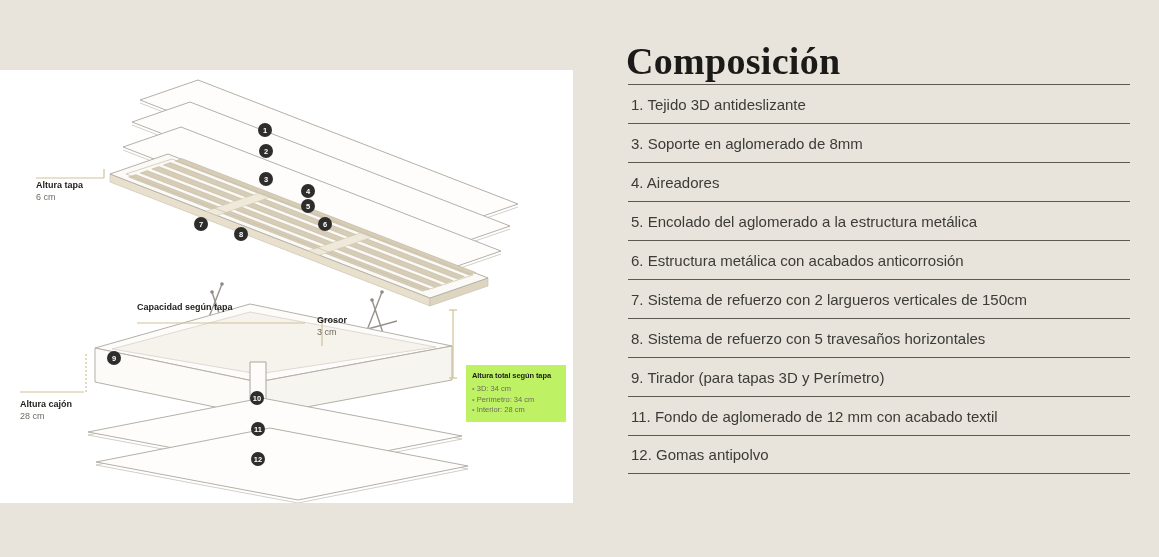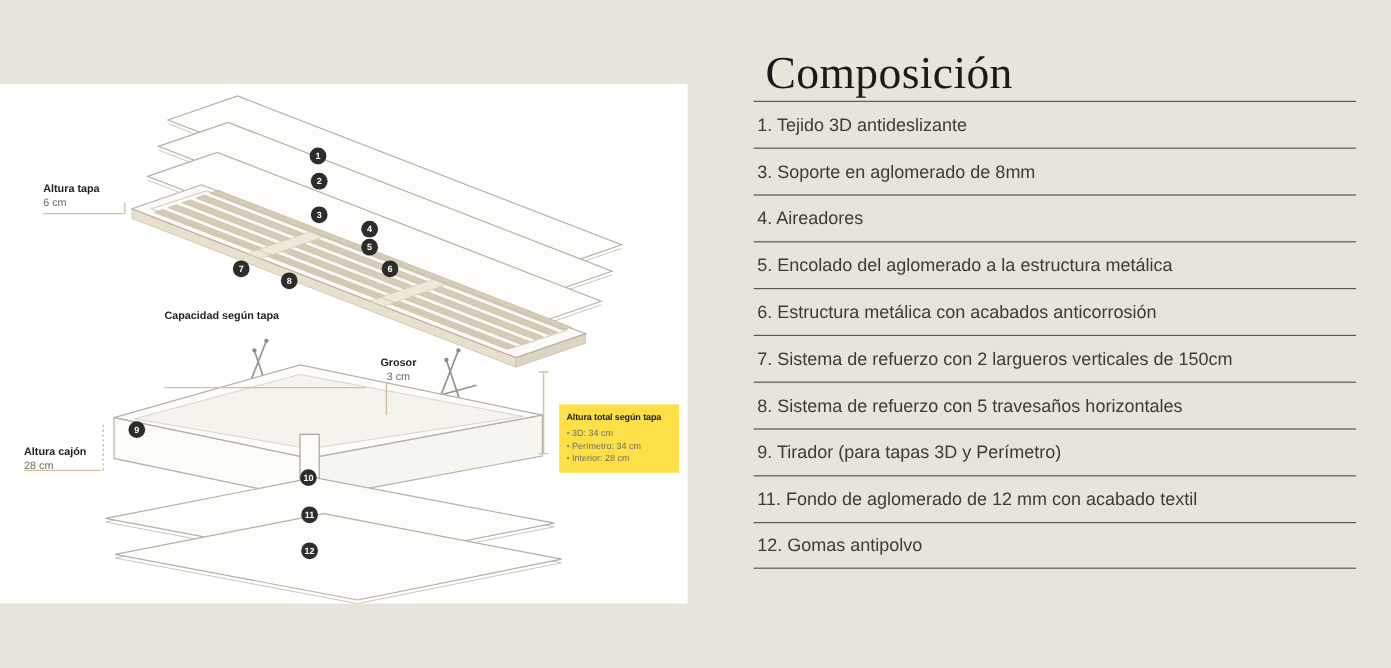--- a/index.html
+++ b/index.html
@@ -3,37 +3,37 @@
 <meta charset="utf-8">
 <style>
   html,body{margin:0;padding:0;width:1159px;height:557px;overflow:hidden;
     background:#e8e4db;font-family:"Liberation Sans","DejaVu Sans",sans-serif;}
   .stage{position:relative;width:1159px;height:557px;}
 
   
   .diagram-panel{position:absolute;left:0;top:70px;width:573px;height:433px;background:#ffffff;}
   .diagram-panel svg{position:absolute;left:0;top:0;}
 
-  .anno{position:absolute;font-size:9px;line-height:12px;color:#6e6b63;}
+  .anno{position:absolute;font-size:9px;line-height:12px;color:#6e6b63;margin-top:28px;}
   .anno .t{font-weight:bold;color:#1f1e1b;}
   .anno ul{list-style:none;margin:2px 0 0 0;padding:0;font-size:8.5px;line-height:11.5px;}
   .anno ul li::before{content:"•  ";color:#8a867c;}
   #anno-altura-tapa{left:36px;top:81px;}
-  #anno-capacidad{left:137px;top:187px;}
-  #anno-grosor{left:317px;top:226px;text-align:center;}
+  #anno-capacidad{left:137px;top:203px;}
+  #anno-grosor{left:317px;top:216px;}
   #anno-altura-cajon{left:20px;top:300px;}
-  #anno-altura-total{left:466px;top:267px;width:100px;background:#fde047;padding:5px 18px 6px 6px;
+  #anno-altura-total{left:466px;top:267px;width:100px;background:#bef264;padding:5px 18px 6px 6px;
       box-sizing:border-box;}
   #anno-altura-total .t{font-size:7.5px;white-space:nowrap;letter-spacing:-0.1px;}
   #anno-altura-total ul{font-size:7.5px;line-height:10.5px;white-space:nowrap;}
 
   
   .comp-title{position:absolute;left:626px;top:14px;
-    font-family:"Liberation Serif","DejaVu Serif",serif;font-weight:normal;
-    font-size:38px;color:#1b1a18;letter-spacing:0.3px;margin-left:12px;}
+    font-family:"Liberation Serif","DejaVu Serif",serif;font-weight:bold;
+    font-size:38px;color:#1b1a18;letter-spacing:0.3px;}
   .comp-list{position:absolute;left:628px;top:84px;width:502px;}
   .comp-row{height:39px;border-top:1.5px solid #5b5952;display:flex;align-items:center;
     font-size:15px;color:#3c3b37;padding-left:3px;box-sizing:border-box;}
   .comp-row:last-child{border-bottom:1.5px solid #5b5952;}
 </style>
 </head>
 <body>
 
 <div class="stage">
 

